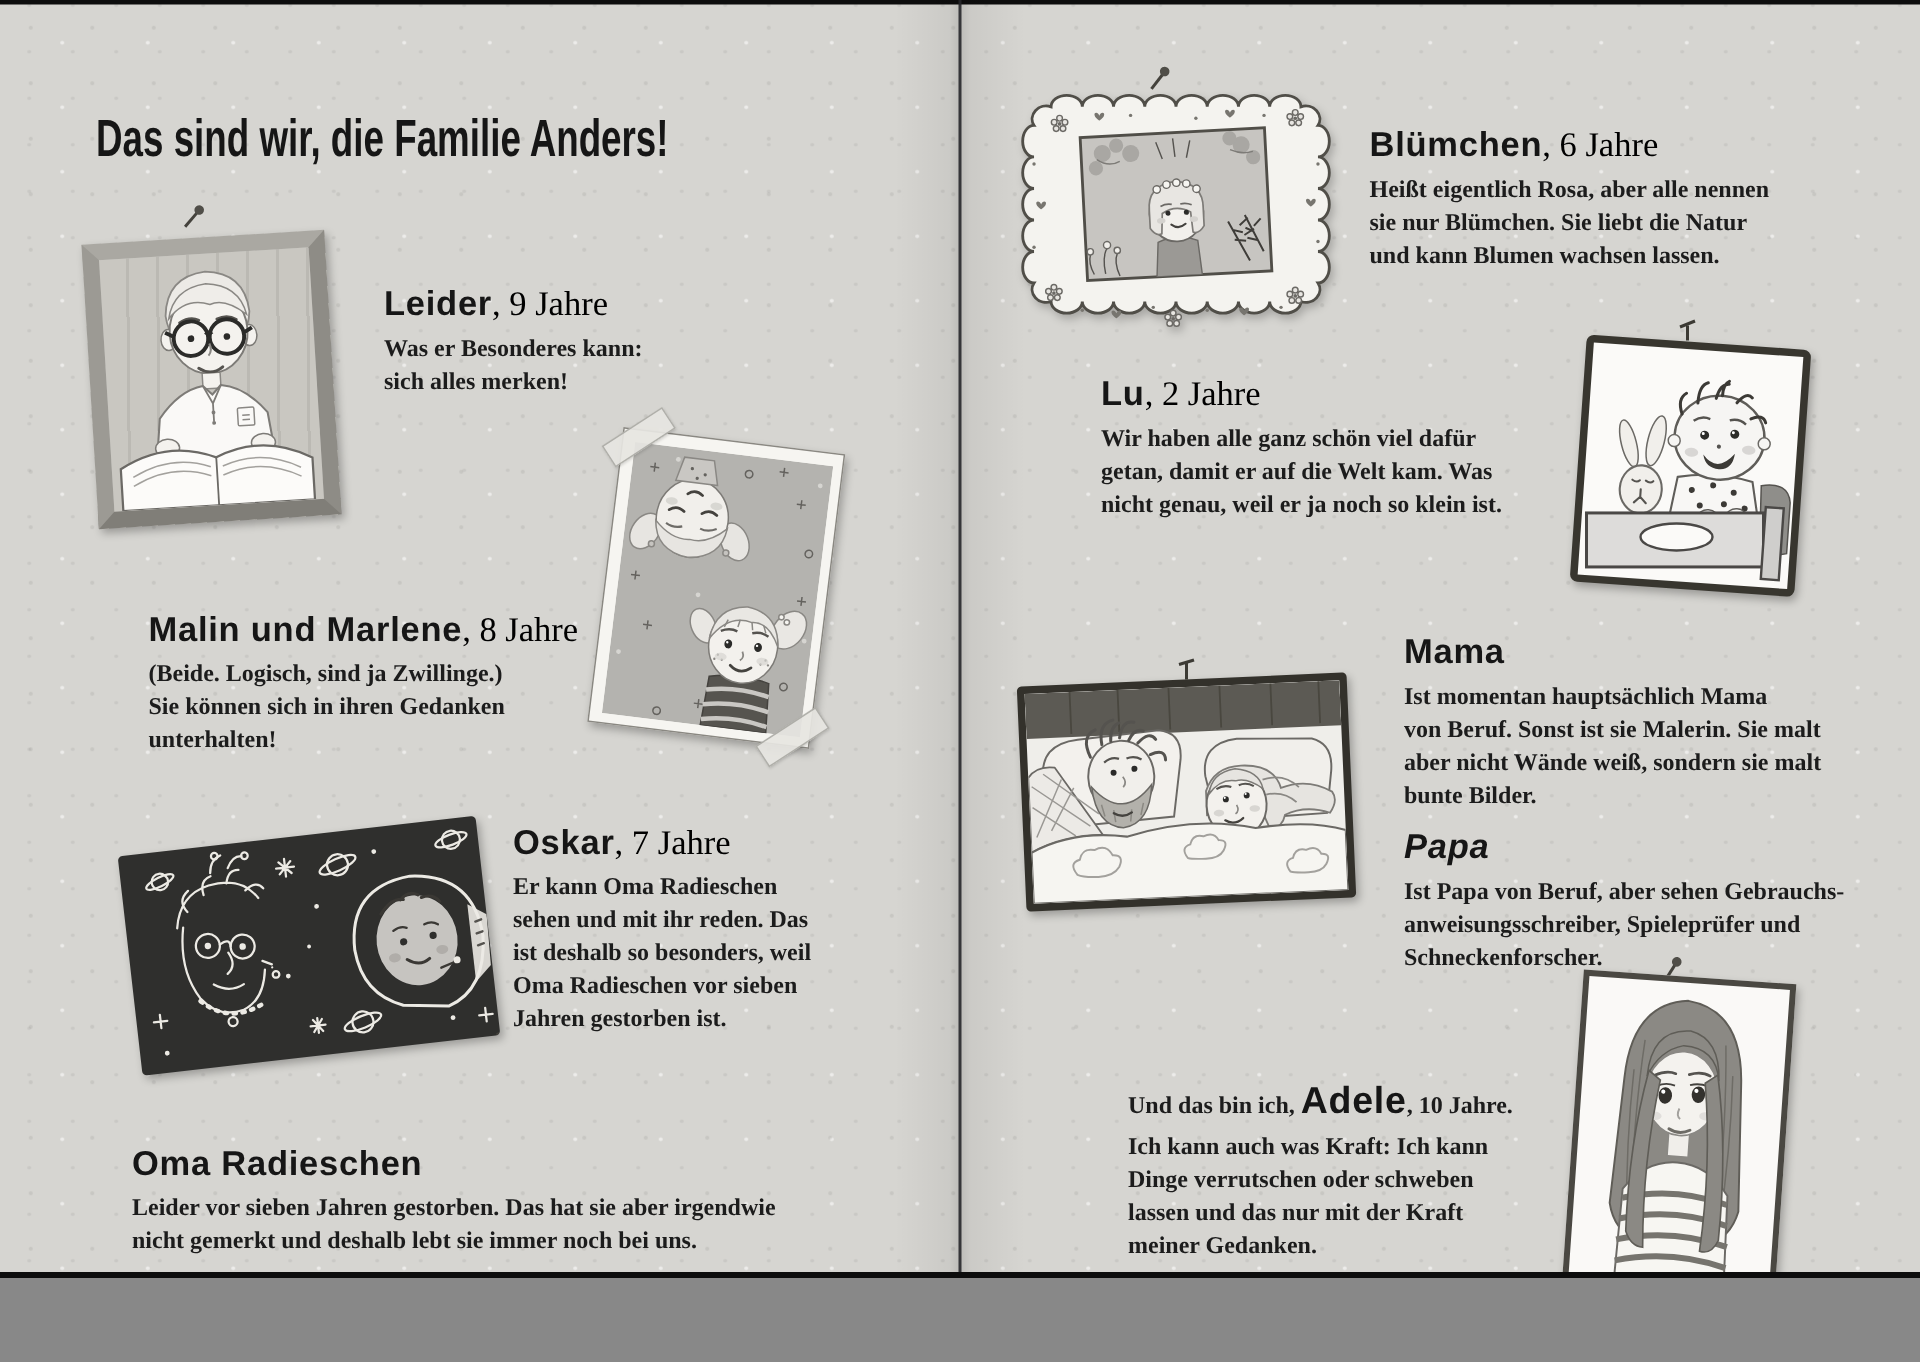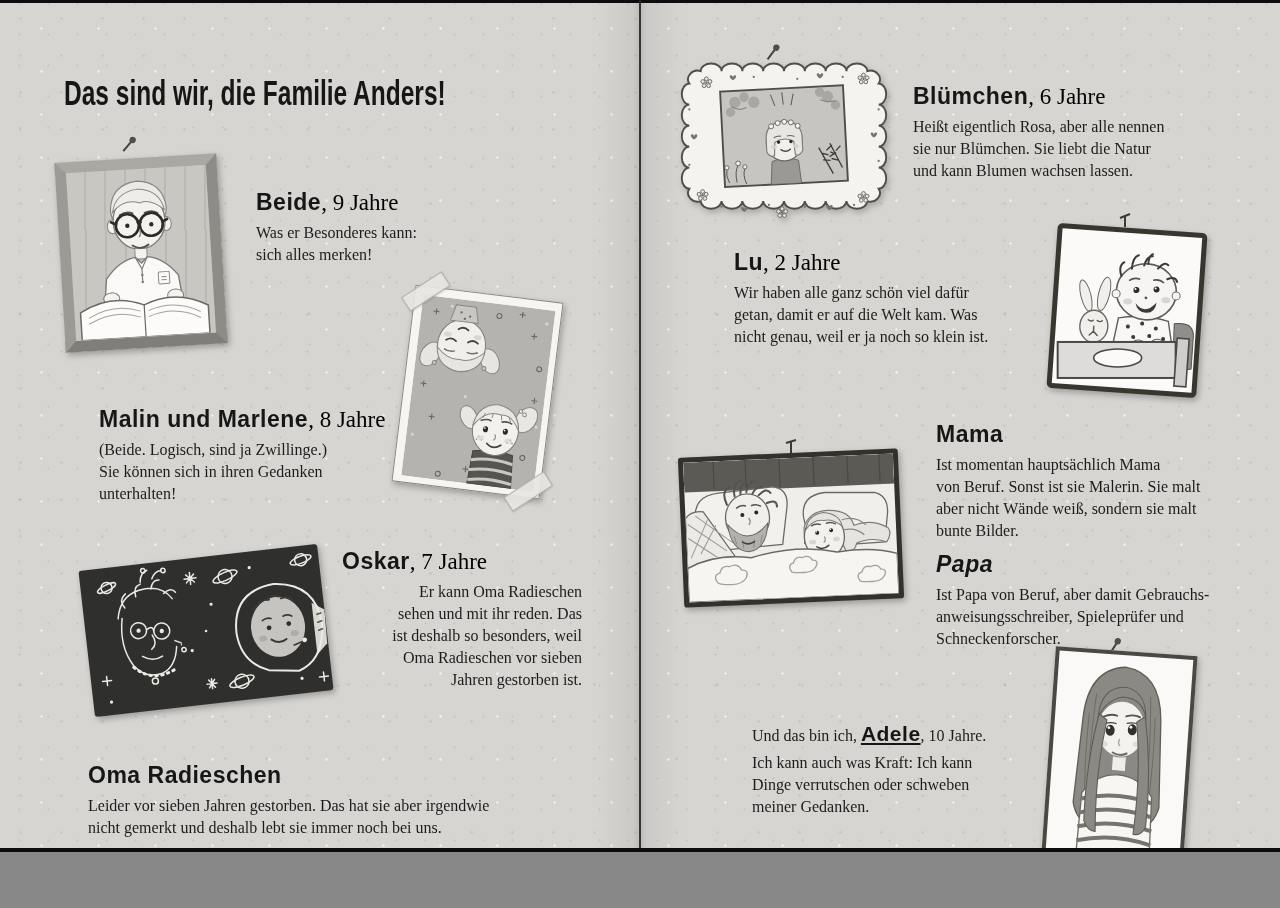--- a/index.html
+++ b/index.html
@@ -15,33 +15,33 @@
     font-family:"Liberation Serif","DejaVu Serif",serif;
   }
   .edge{position:absolute;left:0;right:0;background:#0d0d0d;}
   .edge.top{top:0;height:3px}
   .edge.bottom{bottom:0;height:4px}
   .gutter-shade{position:absolute;top:0;bottom:0;left:596px;width:88px;
     background:linear-gradient(90deg,rgba(0,0,0,0) 0%,rgba(0,0,0,0.05) 42%,rgba(0,0,0,0.12) 50%,rgba(0,0,0,0.05) 58%,rgba(0,0,0,0) 100%);}
   .gutter-line{position:absolute;top:0;bottom:0;left:639px;width:2px;background:#26262a;opacity:.9}
 
   .hand{font-family:"Liberation Sans","DejaVu Sans",sans-serif;font-weight:700;color:#161616;}
-  .serif{font-family:"Liberation Serif","DejaVu Serif",serif;color:#1c1c1c;}
+  .serif{font-family:"Liberation Serif","DejaVu Serif",serif;color:#1c1c1c;font-weight:bold;}
 
   .page-title{position:absolute;left:64px;top:72px;font-size:35px;line-height:42px;
     letter-spacing:0px;white-space:nowrap;transform:scale(0.70,1);transform-origin:left top;}
 
   .member{position:absolute;}
   .member .head{font-size:23px;line-height:26px;margin-bottom:6px;white-space:nowrap;letter-spacing:.5px;}
   .member .head .agetxt{font-size:23px;font-weight:400;letter-spacing:0;font-family:"Liberation Serif","DejaVu Serif",serif;}
   .member .line{font-size:16px;line-height:22px;white-space:nowrap;}
-  .member.center .line{text-align:right;}
+  .member.center .line{text-align:left;}
   .member .head2{margin-top:9px;font-style:italic;}
   .intro-line{font-size:16px;line-height:26px;white-space:nowrap;margin-bottom:3px;}
-  .intro-line .hand{font-size:21px;letter-spacing:.5px;text-decoration:underline;}
+  .intro-line .hand{font-size:25px;letter-spacing:.5px;}
 
   .photo{position:absolute;}
   .shadow{box-shadow:2px 3px 6px rgba(0,0,0,0.28);}
 
   .henry-frame{left:60px;top:158px;width:162px;height:190px;transform:rotate(-3.5deg);
     border:11px solid;border-color:#aaa8a2 #8e8c86 #807e78 #9c9a94;box-sizing:border-box;
     background:repeating-linear-gradient(93deg,#c9c7c1 0 18px,#bbb9b3 18px 20px);}
   .henry-frame .inner{position:absolute;inset:0;overflow:hidden;}
 
   .twins-photo{left:403px;top:293px;width:149px;height:198px;transform:rotate(7deg);
@@ -112,21 +112,21 @@
           <ellipse cx="102" cy="128" rx="8" ry="6" fill="#f4f2ee" stroke="#7d7b77"></ellipse>
           <path d="M6,168 L6,140 Q38,122 70,136 Q102,122 134,140 L134,168 Z" fill="#fcfbf9" stroke="#6b6965" stroke-width="1.5"></path>
           <path d="M70,136 L70,168" stroke="#6b6965" stroke-width="1.2"></path>
           <path d="M14,146 Q40,132 66,142 M14,152 Q40,138 66,148 M126,146 Q100,132 74,142 M126,152 Q100,138 74,148" fill="none" stroke="#a3a19d" stroke-width="1"></path>
         </g>
       </svg>
     </div>
   </div>
 
   <div class="member" style="left:256px;top:189px">
-    <div class="head"><span class="hand">Beide</span><span class="agetxt">, 9 Jahre</span></div>
+    <div class="head"><span class="hand">Leider</span><span class="agetxt">, 9 Jahre</span></div>
     <div class="line serif">Was er Besonderes kann:</div>
     <div class="line serif">sich alles merken!</div>
   </div>
 
   <div class="member" style="left:99px;top:406px">
     <div class="head"><span class="hand">Malin und Marlene</span><span class="agetxt">, 8 Jahre</span></div>
     <div class="line serif">(Beide. Logisch, sind ja Zwillinge.)</div>
     <div class="line serif">Sie können sich in ihren Gedanken</div>
     <div class="line serif">unterhalten!</div>
   </div>
@@ -481,29 +481,30 @@
     </svg>
   </div>
 
   <div class="member" style="left:936px;top:421px">
     <div class="head"><span class="hand">Mama</span></div>
     <div class="line serif">Ist momentan hauptsächlich Mama</div>
     <div class="line serif">von Beruf. Sonst ist sie Malerin. Sie malt</div>
     <div class="line serif">aber nicht Wände weiß, sondern sie malt</div>
     <div class="line serif">bunte Bilder.</div>
     <div class="head head2"><span class="hand">Papa</span></div>
-    <div class="line serif">Ist Papa von Beruf, aber damit Gebrauchs-</div>
+    <div class="line serif">Ist Papa von Beruf, aber sehen Gebrauchs-</div>
     <div class="line serif">anweisungsschreiber, Spieleprüfer und</div>
     <div class="line serif">Schneckenforscher.</div>
   </div>
 
   <div class="member" style="left:752px;top:721px">
     <div class="intro-line"><span class="serif">Und das bin ich, </span><span class="hand">Adele</span><span class="serif">, 10 Jahre.</span></div>
     <div class="line serif">Ich kann auch was Kraft: Ich kann</div>
     <div class="line serif">Dinge verrutschen oder schweben</div>
+    <div class="line serif">lassen und das nur mit der Kraft</div>
     <div class="line serif">meiner Gedanken.</div>
   </div>
 
   <div class="pin" style="left:1104px;top:636px;transform:rotate(10deg)">
     <svg width="18" height="20">
         <line x1="7" y1="18" x2="12" y2="6" stroke="#44423c" stroke-width="2"></line>
         <circle cx="12.5" cy="4.5" r="3.2" fill="#504e48"></circle>
       </svg>
   </div>
   <div class="photo adele-photo shadow">

